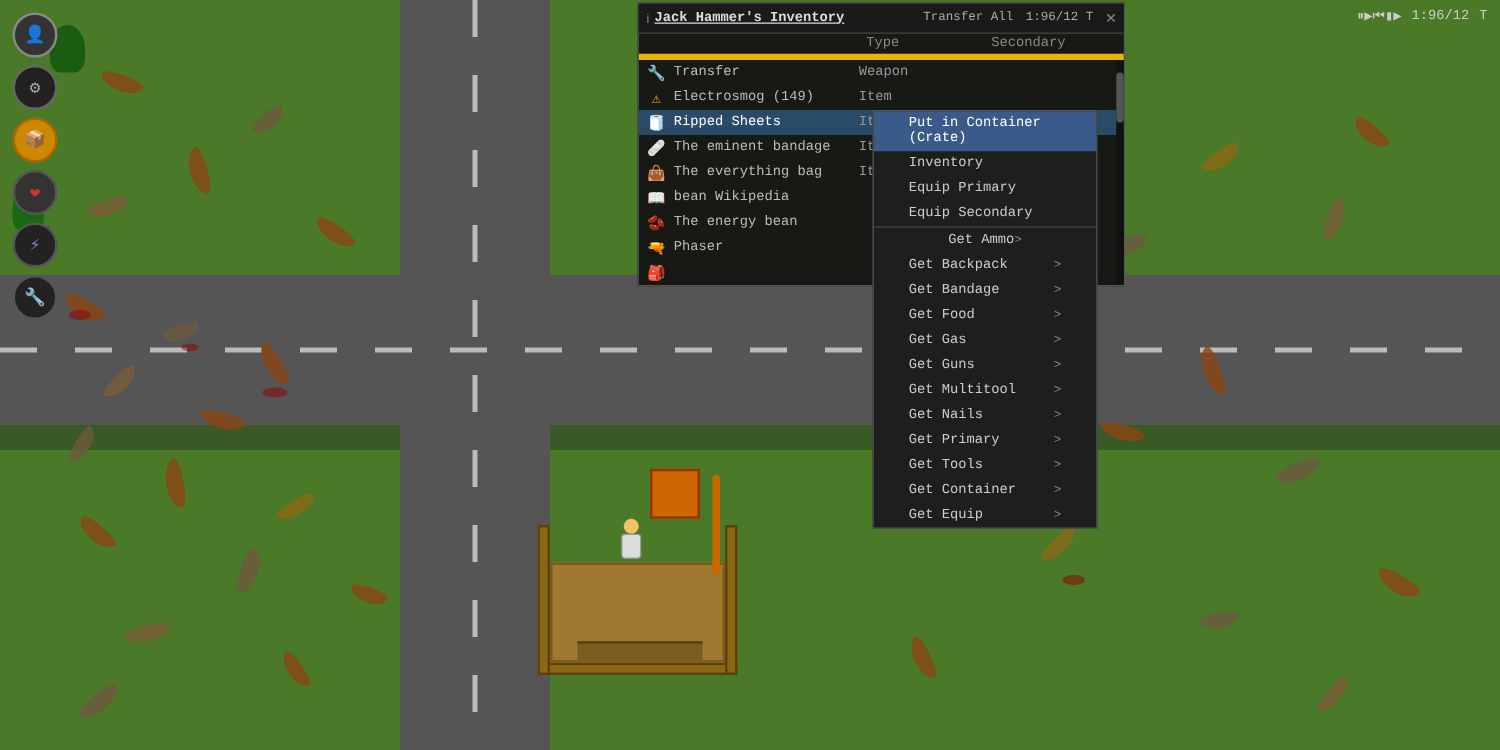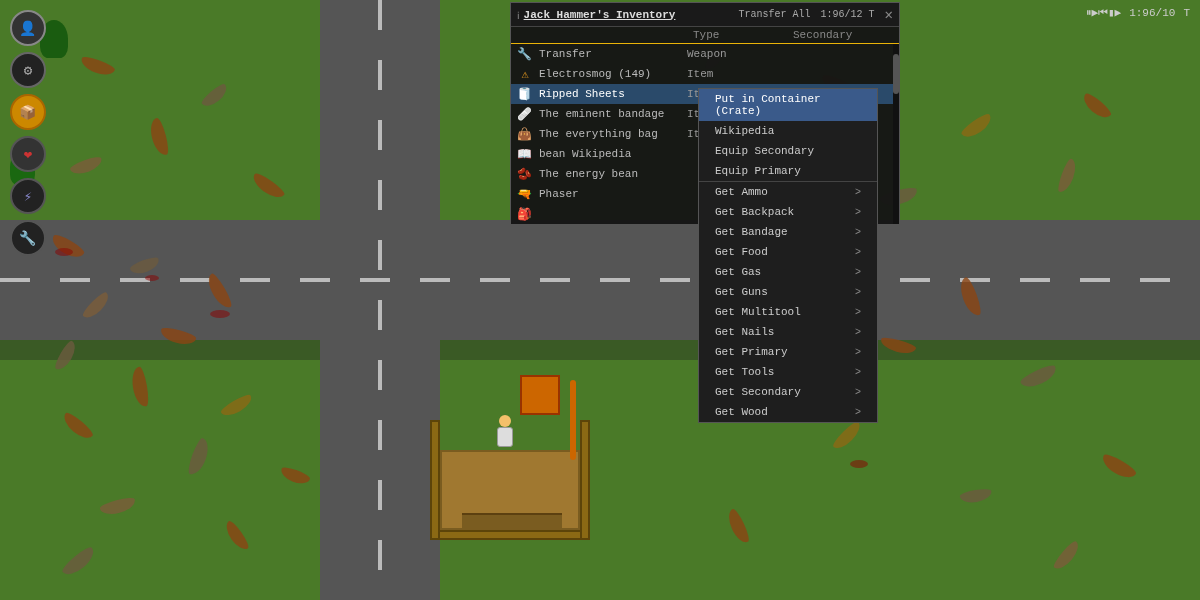--- a/index.html
+++ b/index.html
@@ -195,21 +195,21 @@
       font-size: 10px;
       font-family: Liberation Mono, monospace;
     }
     .weight-info {
       color: #aaa;
       font-size: 10px;
     }
     .inventory-columns {
       display: flex;
       padding: 2px 6px;
-      border-bottom: 1px solid #eab308;
+      border-bottom: 5px solid #eab308;
       font-size: 11px;
       color: #888;
     }
     .col-name { flex: 1; }
     .col-type { width: 100px; }
     .col-category { width: 100px; }
 
     .inventory-item {
       display: flex;
       align-items: center;
@@ -239,29 +239,29 @@
       position: absolute;
       top: 88px;
       left: 698px;
       width: 180px;
       background: #1e1e1e;
       border: 1px solid #555;
       color: #ccc;
       z-index: 100;
     }
     .context-item {
-      padding: 4px 16px;
+      padding: 4px 28px;
       cursor: pointer;
       font-size: 11px;
       display: flex;
       justify-content: space-between;
       align-items: center;
     }
     .context-item.highlighted { background: #3a5a8a; color: white; }
-    .context-item.separator { border-top: 1px solid #444; }
+    .context-item.separator { border-top: 1px solid #444; justify-content: center; }
     .arrow { color: #888; font-size: 10px; }
 
     
     .inv-scroll {
       position: absolute;
       right: 0;
       top: 0;
       width: 6px;
       height: 100%;
       background: #111;
@@ -385,21 +385,21 @@
   <div class="hud-icon" style="background:#222;border-color:#555">
     <span style="font-size:14px;color:#8888cc">⚡</span>
   </div>
   <div class="hud-icon" style="background:#222;border-color:#555">
     <span style="font-size:14px;color:#aaa">🔧</span>
   </div>
 </div>
 
 <div class="hud-top-right">
   <span class="hud-stat">⏸▶⏮▮▶</span>
-  <span class="hud-stat">1:96/10</span>
+  <span class="hud-stat">1:96/12</span>
   <span class="hud-stat">T</span>
 </div>
 
 <div class="inventory-panel">
   <div class="inventory-header">
     <div style="display:flex;align-items:center;gap:4px">
       <span style="color:#888;font-size:10px">ℹ</span>
       <span class="inventory-title">Jack Hammer's Inventory</span>
     </div>
     <div style="display:flex;align-items:center;gap:10px">
@@ -475,27 +475,27 @@
       <div class="inv-scroll-thumb"></div>
     </div>
   </div>
 </div>
 
 <div class="context-menu">
   <div class="context-item highlighted">
     <span>Put in Container (Crate)</span>
   </div>
   <div class="context-item">
-    <span>Wikipedia</span>
+    <span>Inventory</span>
+  </div>
+  <div class="context-item">
+    <span>Equip Primary</span>
   </div>
   <div class="context-item">
     <span>Equip Secondary</span>
-  </div>
-  <div class="context-item">
-    <span>Equip Primary</span>
   </div>
   <div class="context-item separator">
     <span>Get Ammo</span>
     <span class="arrow">&gt;</span>
   </div>
   <div class="context-item">
     <span>Get Backpack</span>
     <span class="arrow">&gt;</span>
   </div>
   <div class="context-item">
@@ -524,20 +524,20 @@
   </div>
   <div class="context-item">
     <span>Get Primary</span>
     <span class="arrow">&gt;</span>
   </div>
   <div class="context-item">
     <span>Get Tools</span>
     <span class="arrow">&gt;</span>
   </div>
   <div class="context-item">
-    <span>Get Secondary</span>
-    <span class="arrow">&gt;</span>
-  </div>
-  <div class="context-item">
-    <span>Get Wood</span>
+    <span>Get Container</span>
+    <span class="arrow">&gt;</span>
+  </div>
+  <div class="context-item">
+    <span>Get Equip</span>
     <span class="arrow">&gt;</span>
   </div>
 </div>
 
 </body></html>

